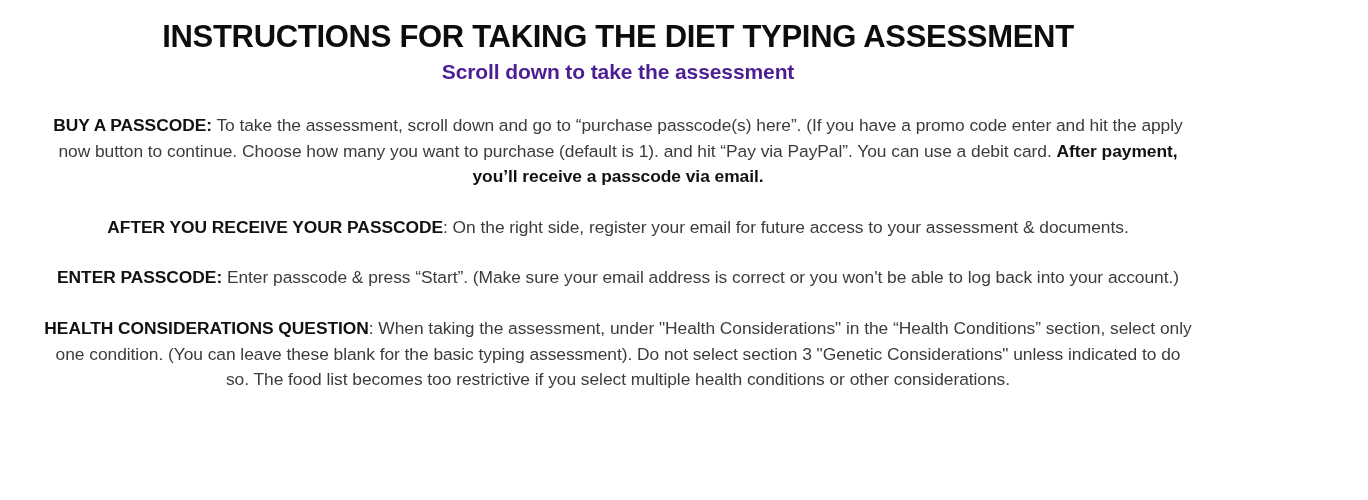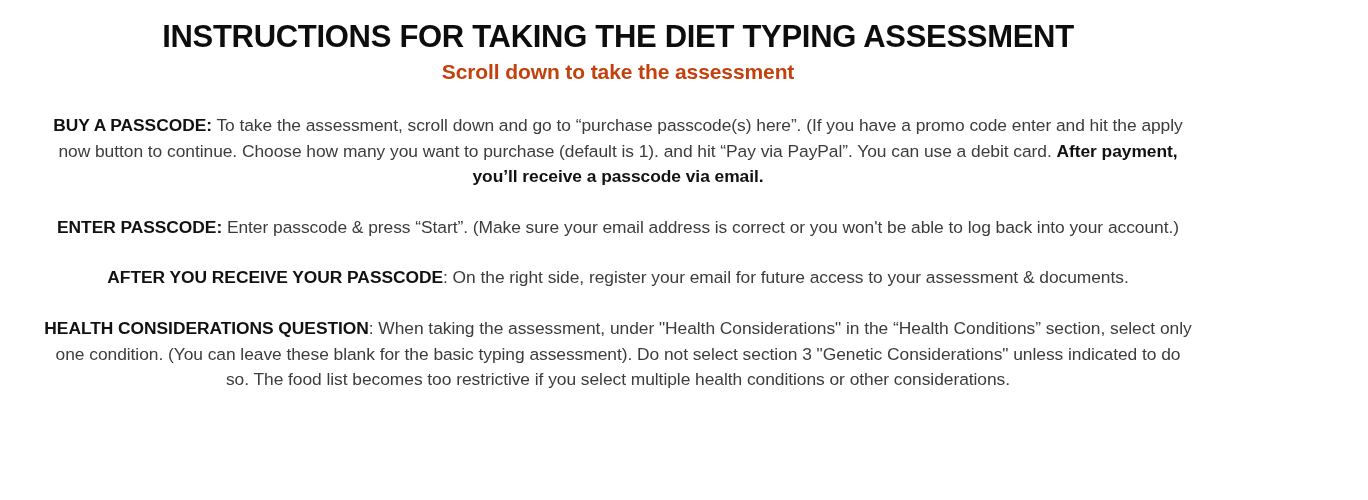--- a/index.html
+++ b/index.html
@@ -30,21 +30,21 @@
     font-weight: 700;
     letter-spacing: -0.3px;
     color: #0d0d0d;
     line-height: 36px;
     margin: 0;
     white-space: nowrap;
   }
   .page-subtitle {
     font-size: 21px;
     font-weight: 700;
-    color: #c2410c;
+    color: #4c1d95;
     line-height: 28px;
     margin: 3px 0 0 0;
     letter-spacing: -0.1px;
   }
   .content {
     margin: 0 auto;
     width: 1150px;
     padding-top: 27px;
   }
   .para {
@@ -68,18 +68,18 @@
 
 <div class="page">
 
   <div class="header">
     <h1 class="page-title">INSTRUCTIONS FOR TAKING THE DIET TYPING ASSESSMENT</h1>
     <h2 class="page-subtitle">Scroll down to take the assessment</h2>
   </div>
 
   <div class="content">
     <p class="para"><b>BUY A PASSCODE:</b> To take the assessment, scroll down and go to “purchase passcode(s) here”. (If you have a promo code enter and hit the apply now button to continue. Choose how many you want to purchase (default is 1). and hit “Pay via PayPal”. You can use a debit card. <b>After payment, you’ll receive a passcode via email.</b></p>
+    <p class="para"><b>AFTER YOU RECEIVE YOUR PASSCODE</b>: On the right side, register your email for future access to your assessment &amp; documents.</p>
     <p class="para"><b>ENTER PASSCODE:</b> Enter passcode &amp; press “Start”. (Make sure your email address is correct or you won't be able to log back into your account.)</p>
-    <p class="para"><b>AFTER YOU RECEIVE YOUR PASSCODE</b>: On the right side, register your email for future access to your assessment &amp; documents.</p>
     <p class="para"><b>HEALTH CONSIDERATIONS QUESTION</b>: When taking the assessment, under "Health Considerations" in the “Health Conditions” section, select only one condition. (You can leave these blank for the basic typing assessment). Do not select section 3 "Genetic Considerations" unless indicated to do so. The food list becomes too restrictive if you select multiple health conditions or other considerations.</p>
   </div>
 
 </div>
 
 </body></html>

